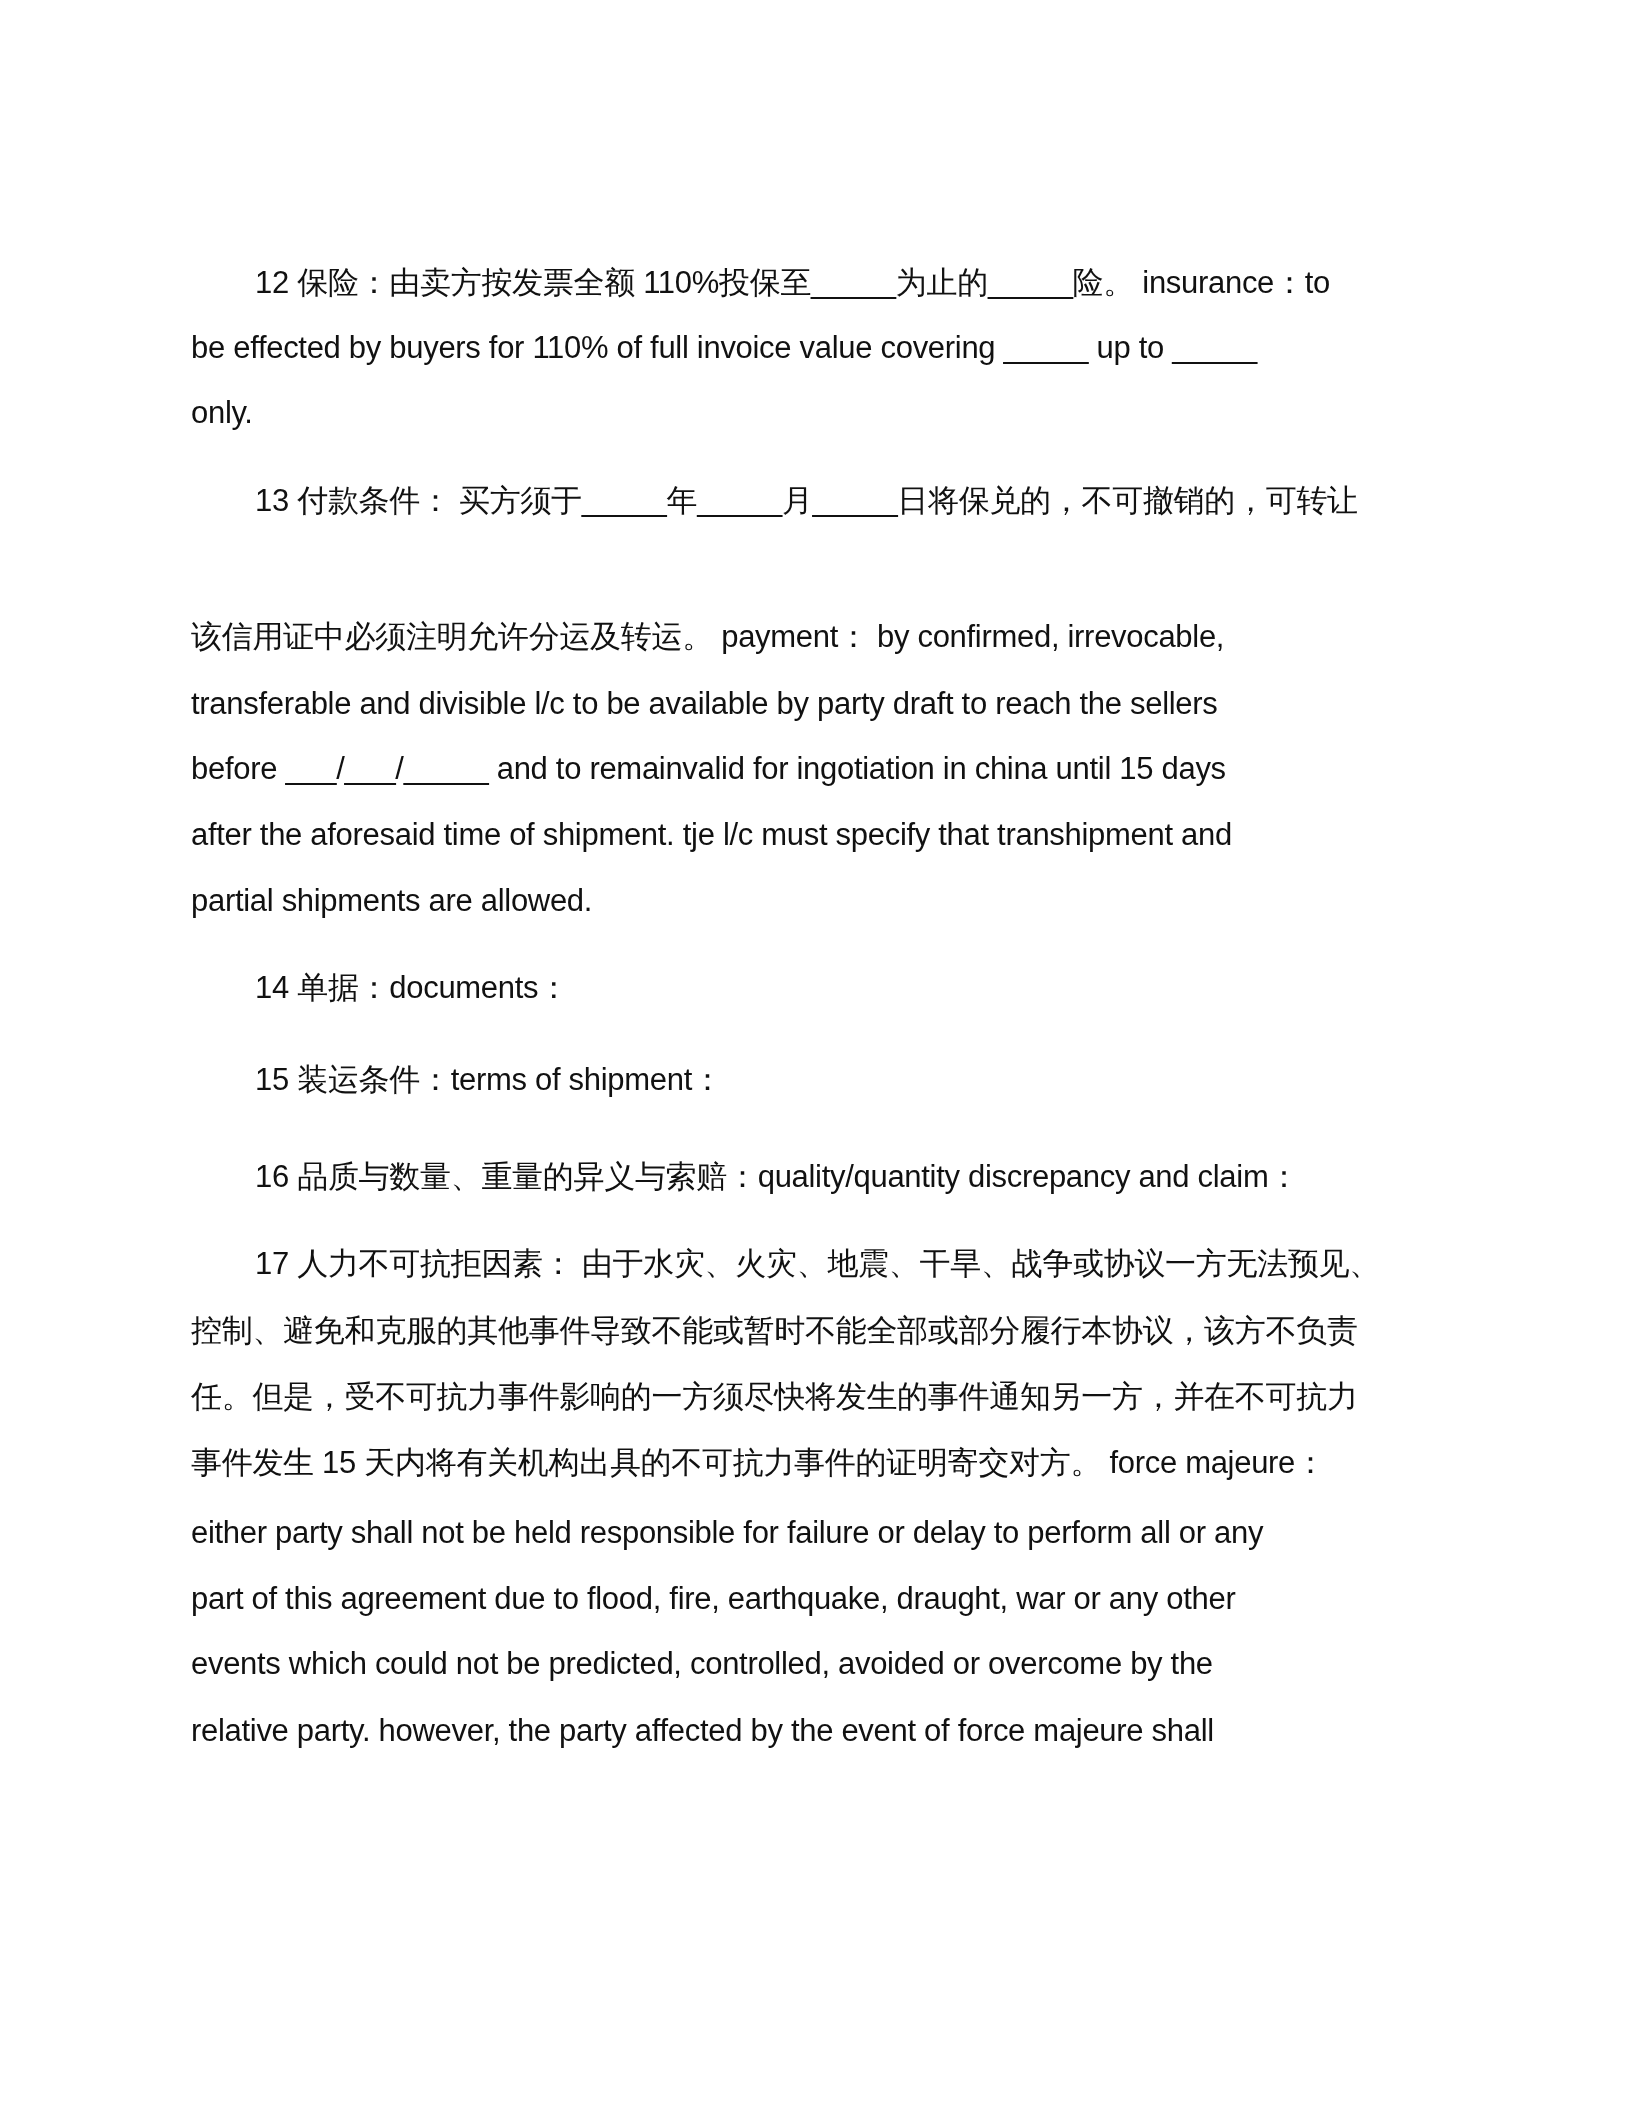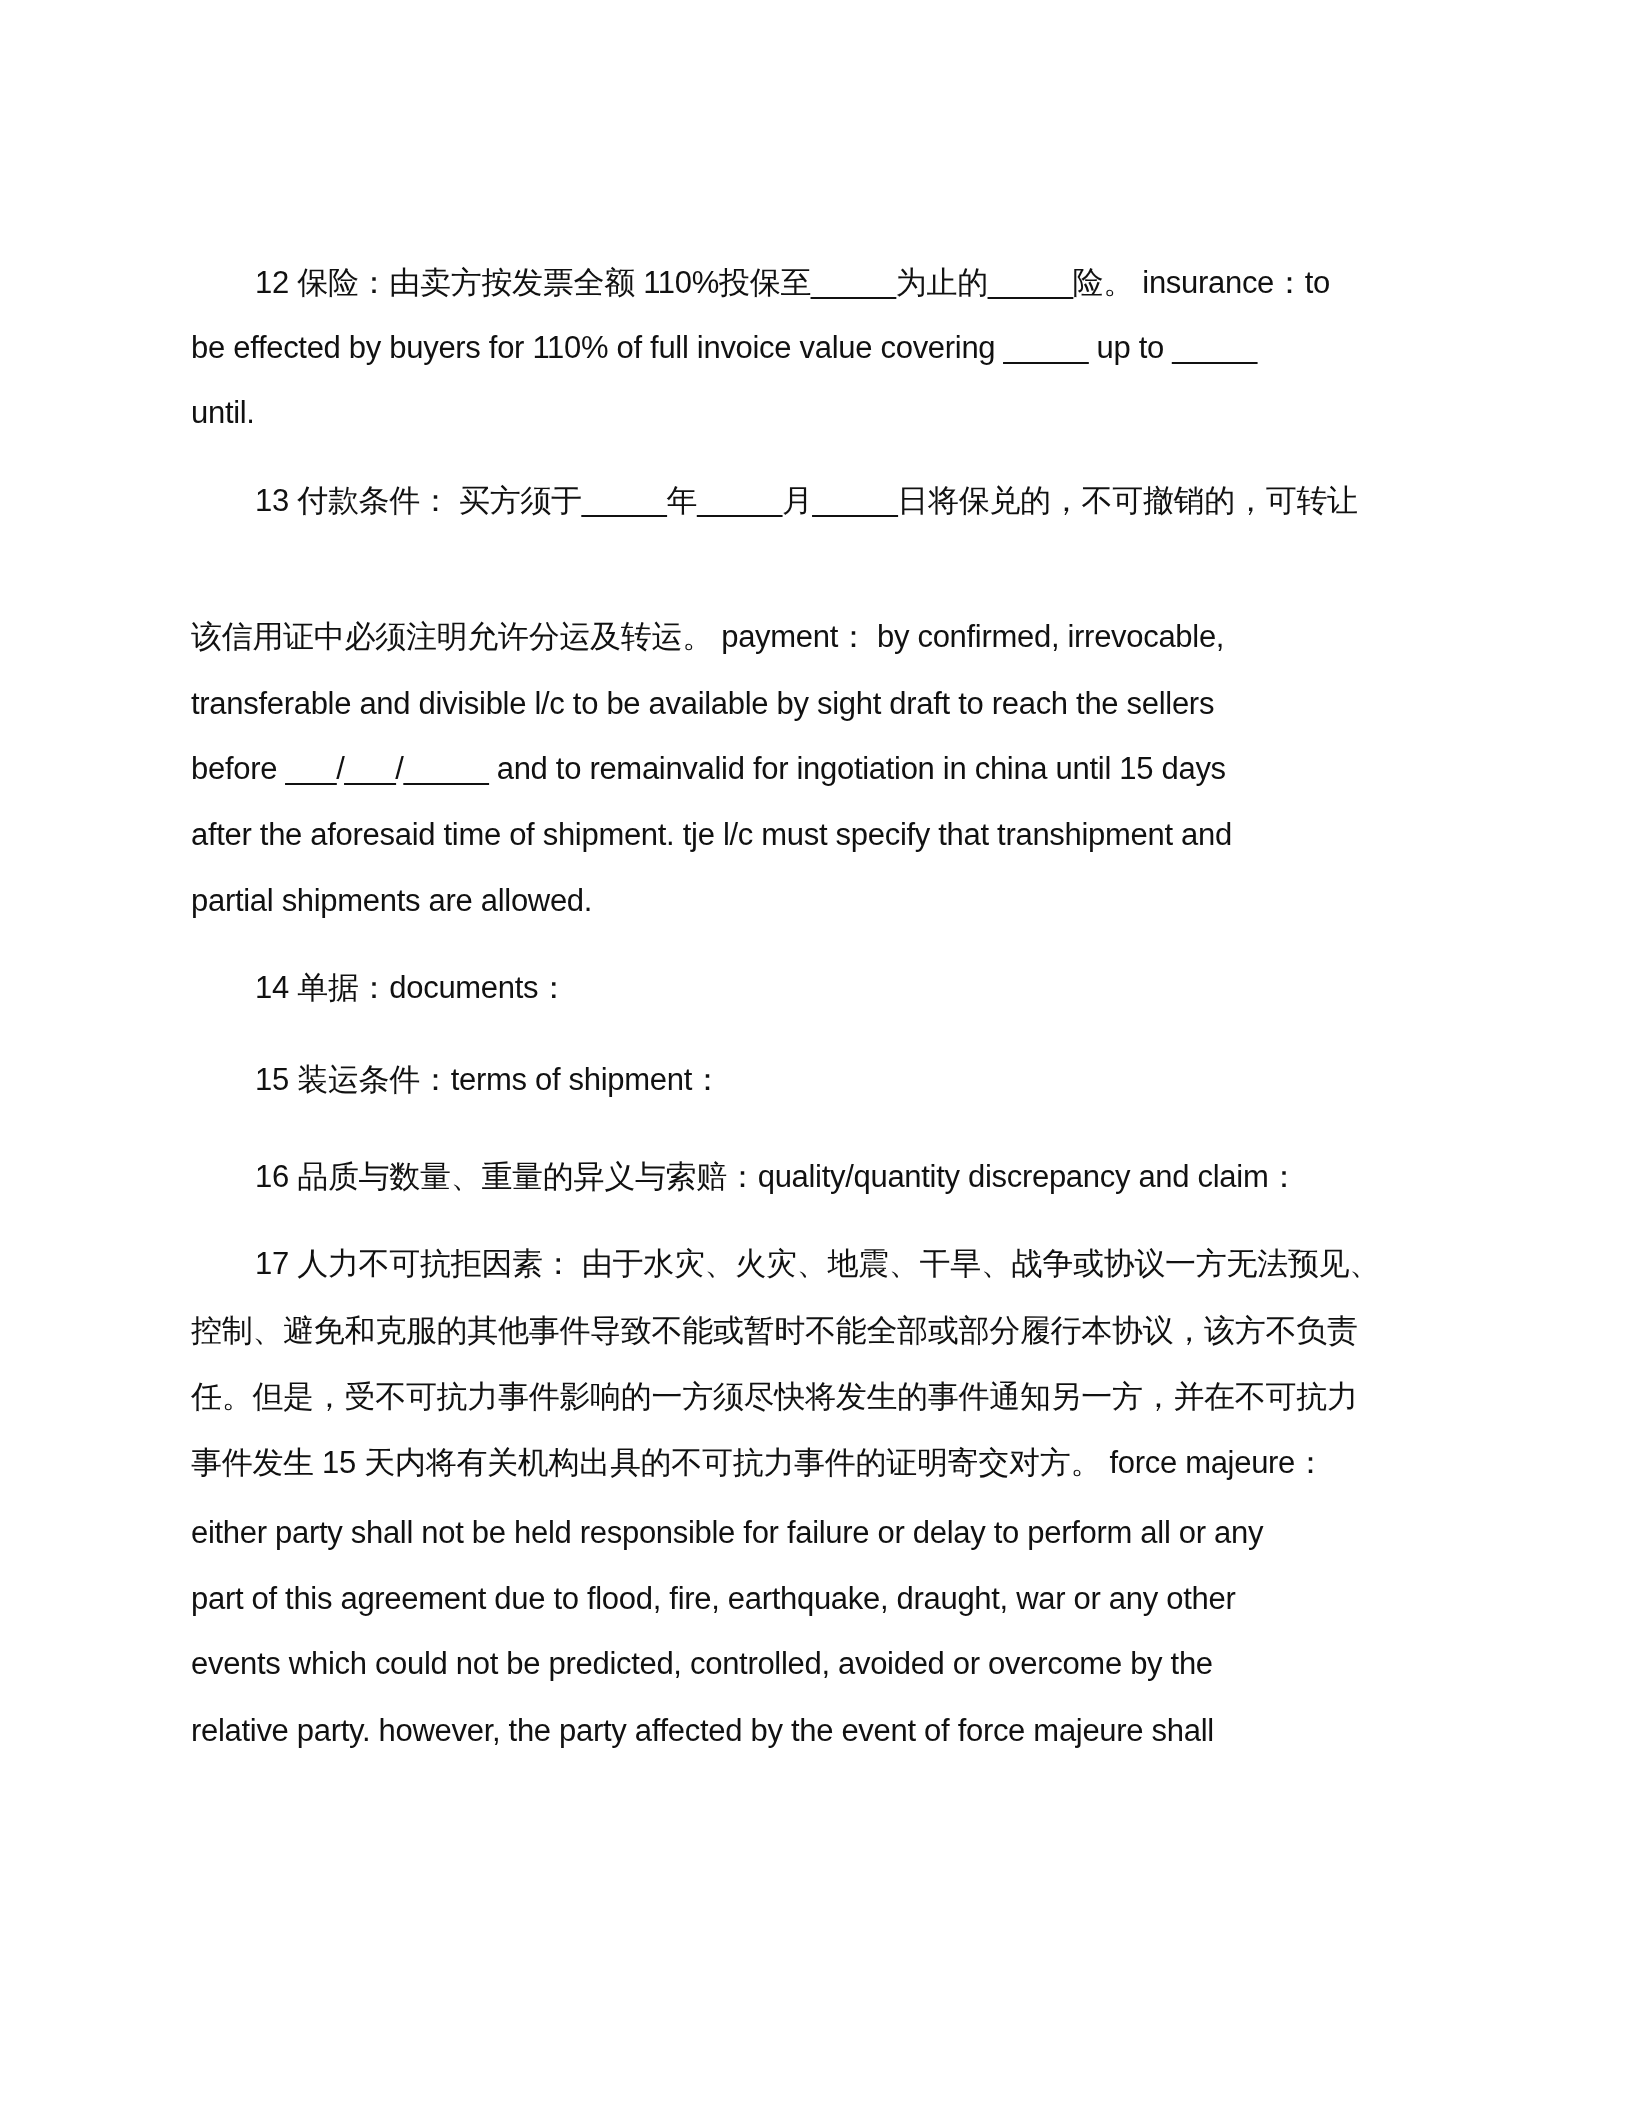--- a/index.html
+++ b/index.html
@@ -15,25 +15,25 @@
   }
   .indent { left: 255px; }
 </style>
 </head>
 <body>
 
 <div class="page">
 
   <div class="line indent" style="top:263px">12 保险：由卖方按发票全额 110%投保至_____为止的_____险。 insurance：to</div>
   <div class="line" style="top:328px">be effected by buyers for 110% of full invoice value covering _____ up to _____</div>
-  <div class="line" style="top:393px">until.</div>
+  <div class="line" style="top:393px">only.</div>
 
   <div class="line indent" style="top:481px">13 付款条件： 买方须于_____年_____月_____日将保兑的，不可撤销的，可转让</div>
   <div class="line" style="top:617px">该信用证中必须注明允许分运及转运。 payment： by confirmed, irrevocable,</div>
-  <div class="line" style="top:684px">transferable and divisible l/c to be available by sight draft to reach the sellers</div>
+  <div class="line" style="top:684px">transferable and divisible l/c to be available by party draft to reach the sellers</div>
   <div class="line" style="top:749px">before ___/___/_____ and to remainvalid for ingotiation in china until 15 days</div>
   <div class="line" style="top:815px">after the aforesaid time of shipment. tje l/c must specify that transhipment and</div>
   <div class="line" style="top:881px">partial shipments are allowed.</div>
 
   <div class="line indent" style="top:968px">14 单据：documents：</div>
 
   <div class="line indent" style="top:1060px">15 装运条件：terms of shipment：</div>
 
   <div class="line indent" style="top:1157px">16 品质与数量、重量的异义与索赔：quality/quantity discrepancy and claim：</div>
 

